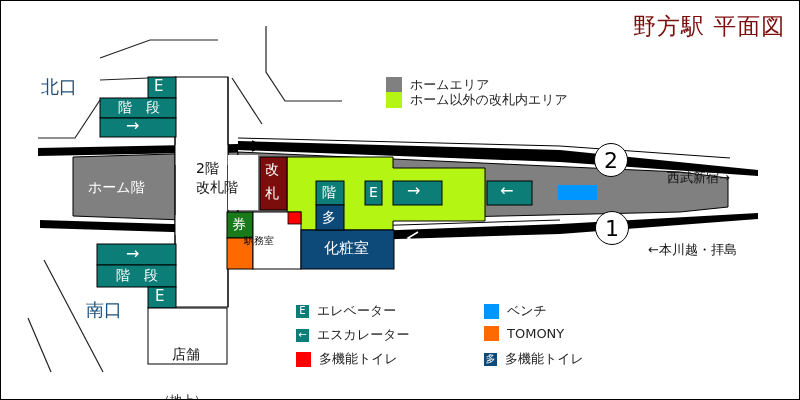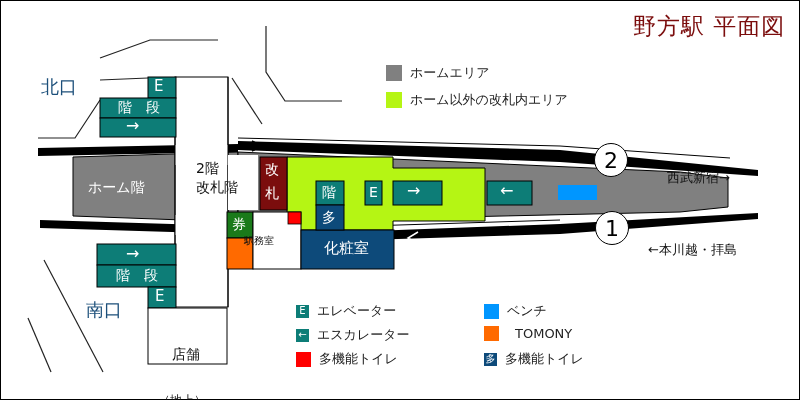--- a/index.html
+++ b/index.html
@@ -86,21 +86,21 @@
   <rect x="148" y="287" width="28" height="21" fill="#0d7d77" stroke="#000" stroke-width="1"></rect>
 
   <rect x="148" y="308" width="79" height="56" fill="#fff" stroke="#000" stroke-width="1"></rect>
 </svg>
 
 <div class="lbl title">野方駅 平面図</div>
 
 <div class="lbl exit" style="left:41px;top:78px;">北口</div>
 <div class="lbl exit" style="left:86px;top:301px;">南口</div>
 
-<div class="legend-item" style="left:386px;top:64px;font-family:Liberation Mono, monospace;">
+<div class="legend-item" style="left:386px;top:76px;font-family:Liberation Mono, monospace;">
   <span class="sw sw-big" style="background:#808080"></span>
   <span>ホームエリア</span>
 </div>
 <div class="legend-item" style="left:386px;top:91px;">
   <span class="sw sw-big" style="background:#b5f514"></span>
   <span>ホーム以外の改札内エリア</span>
 </div>
 
 <div class="lbl white" style="left:88px;top:180px;font-size:14px;">ホーム階</div>
 <div class="lbl black" style="left:196px;top:161px;font-size:14px;">2階</div>
@@ -144,20 +144,20 @@
   <span>エスカレーター</span>
 </div>
 <div class="legend-item" style="left:296px;top:350px;">
   <span class="sw" style="background:#ff0000;"></span>
   <span>多機能トイレ</span>
 </div>
 <div class="legend-item" style="left:484px;top:302px;">
   <span class="sw" style="background:#0096ff;"></span>
   <span>ベンチ</span>
 </div>
-<div class="legend-item" style="left:484px;top:326px;gap:8px;">
+<div class="legend-item" style="left:484px;top:326px;">
   <span class="sw" style="background:#ff6a00;"></span>
   <span>TOMONY</span>
 </div>
 <div class="legend-item" style="left:484px;top:350px;">
   <span class="sw" style="background:#0d4a7a;width:13px;height:13px;">多</span>
   <span>多機能トイレ</span>
 </div>
 
 </body></html>

